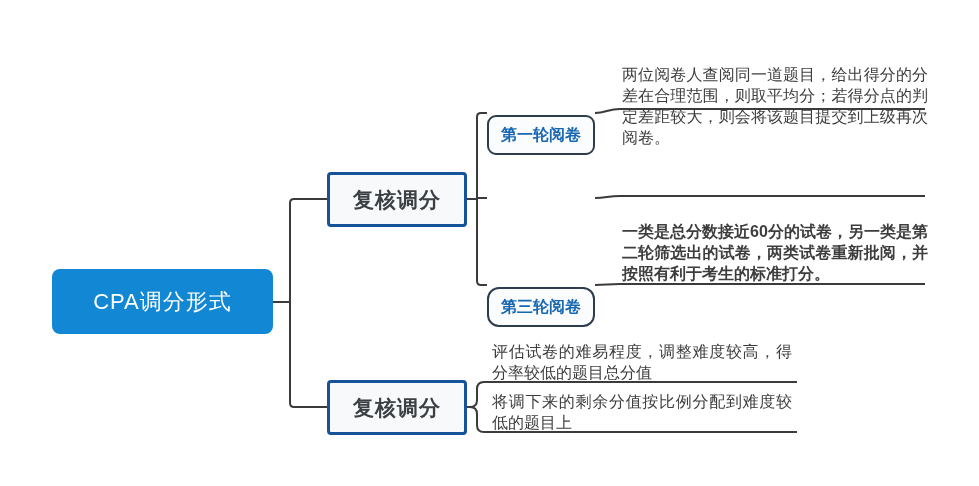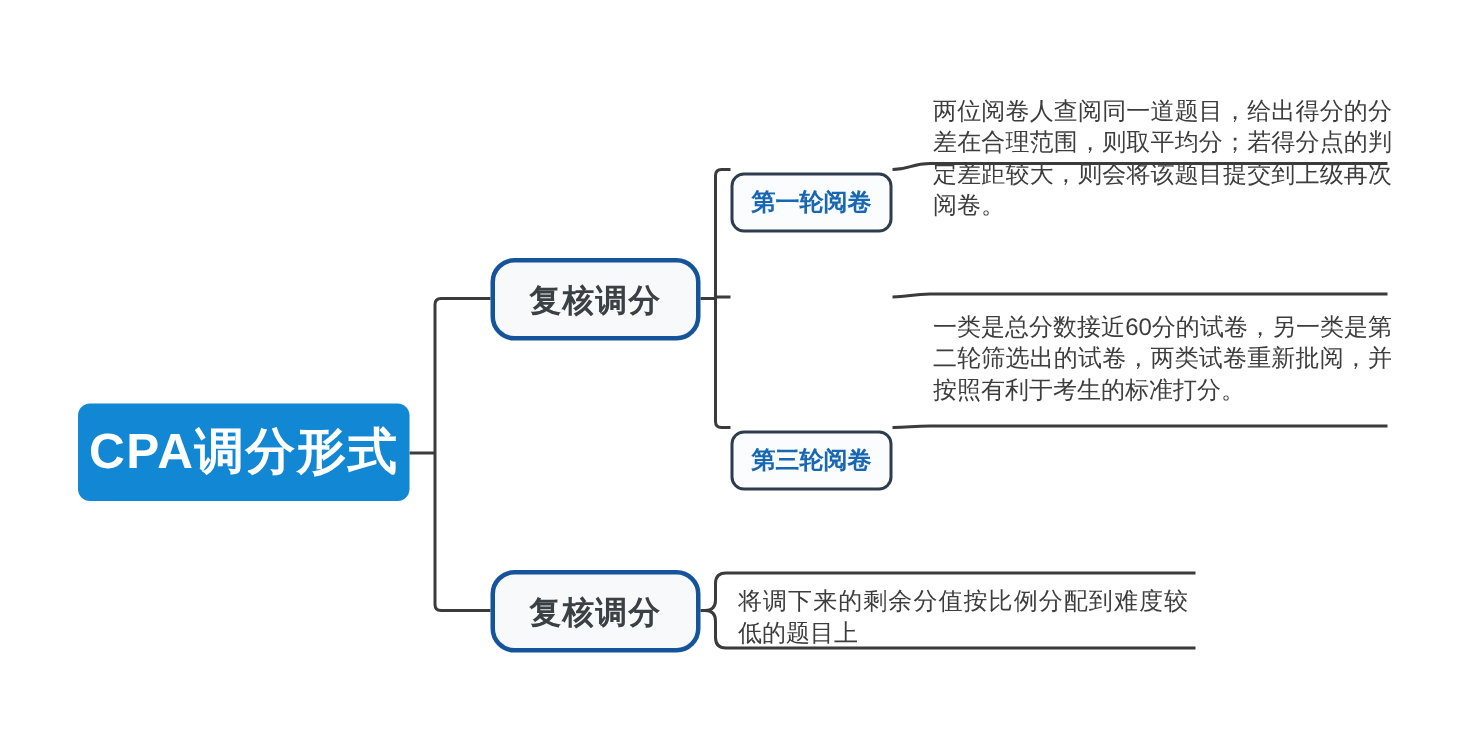--- a/index.html
+++ b/index.html
@@ -11,48 +11,48 @@
     overflow:hidden;
   }
   .canvas{position:absolute;left:0;top:0;width:979px;height:486px;}
   svg.lines{position:absolute;left:0;top:0;width:979px;height:486px;pointer-events:none;}
 
   .node{position:absolute;display:flex;align-items:center;justify-content:center;box-sizing:border-box;cursor:default;}
 
   .root-node{
     left:52px;top:269px;width:221px;height:65px;
     background:#1287d3;border-radius:8px;
-    color:#ffffff;font-size:33px;font-weight:700;letter-spacing:1px;
+    color:#ffffff;font-size:22px;font-weight:400;letter-spacing:1px;
   }
   .branch-node{
     width:140px;height:55px;left:327px;
-    background:#f8f9fa;border:3px solid #15549b;border-radius:16px;
+    background:#f8f9fa;border:3px solid #15549b;border-radius:4px;
     color:#3b4045;font-size:21px;font-weight:700;letter-spacing:1px;
   }
   .branch-review{top:172px;}
   .branch-qtype{top:380px;}
 
   .child-node{
     width:108px;height:40px;left:487px;
     background:#fbfcfd;border:2px solid #2e3d4e;border-radius:9px;
     color:#1767b2;font-size:16px;font-weight:700;margin-top:22px;
   }
   .child-r1{top:93px;}
   .child-r2{top:178px;}
-  .child-r3{top:265px;}
+  .child-r3{top:265px;border-radius:12px;}
 
   .note{
     position:absolute;
     font-size:16px;line-height:21px;color:#3d3d3d;
     text-align:justify;
   }
   .note-top{left:622px;width:306px;}
   .note-1{top:40px;margin-top:24px;}
   .note-2{top:133px;}
-  .note-3{top:208px;}
+  .note-3{top:221px;font-weight:bold;}
   .note-bottom{left:492px;width:300px;}
   .note-4{top:341px;}
   .note-5{top:391px;}
 </style>
 </head>
 <body>
 
 <div class="canvas">
 
   <svg class="lines" viewBox="0 0 979 486" xmlns="http://www.w3.org/2000/svg" fill="none" stroke="#3b3b3b" stroke-width="2">
@@ -78,15 +78,16 @@
   <div class="node branch-node branch-review">复核调分</div>
 
   <div class="node child-node child-r1">第一轮阅卷</div>
   <div class="node child-node child-r3">第三轮阅卷</div>
 
   <div class="note note-top note-1">两位阅卷人查阅同一道题目，给出得分的分差在合理范围，则取平均分；若得分点的判定差距较大，则会将该题目提交到上级再次阅卷。</div>
   <div class="note note-top note-3">一类是总分数接近60分的试卷，另一类是第二轮筛选出的试卷，两类试卷重新批阅，并按照有利于考生的标准打分。</div>
 
   <div class="node branch-node branch-qtype">复核调分</div>
 
+  <div class="note note-bottom note-4">评估试卷的难易程度，调整难度较高，得分率较低的题目总分值</div>
   <div class="note note-bottom note-5">将调下来的剩余分值按比例分配到难度较低的题目上</div>
 
 </div>
 
 </body></html>

